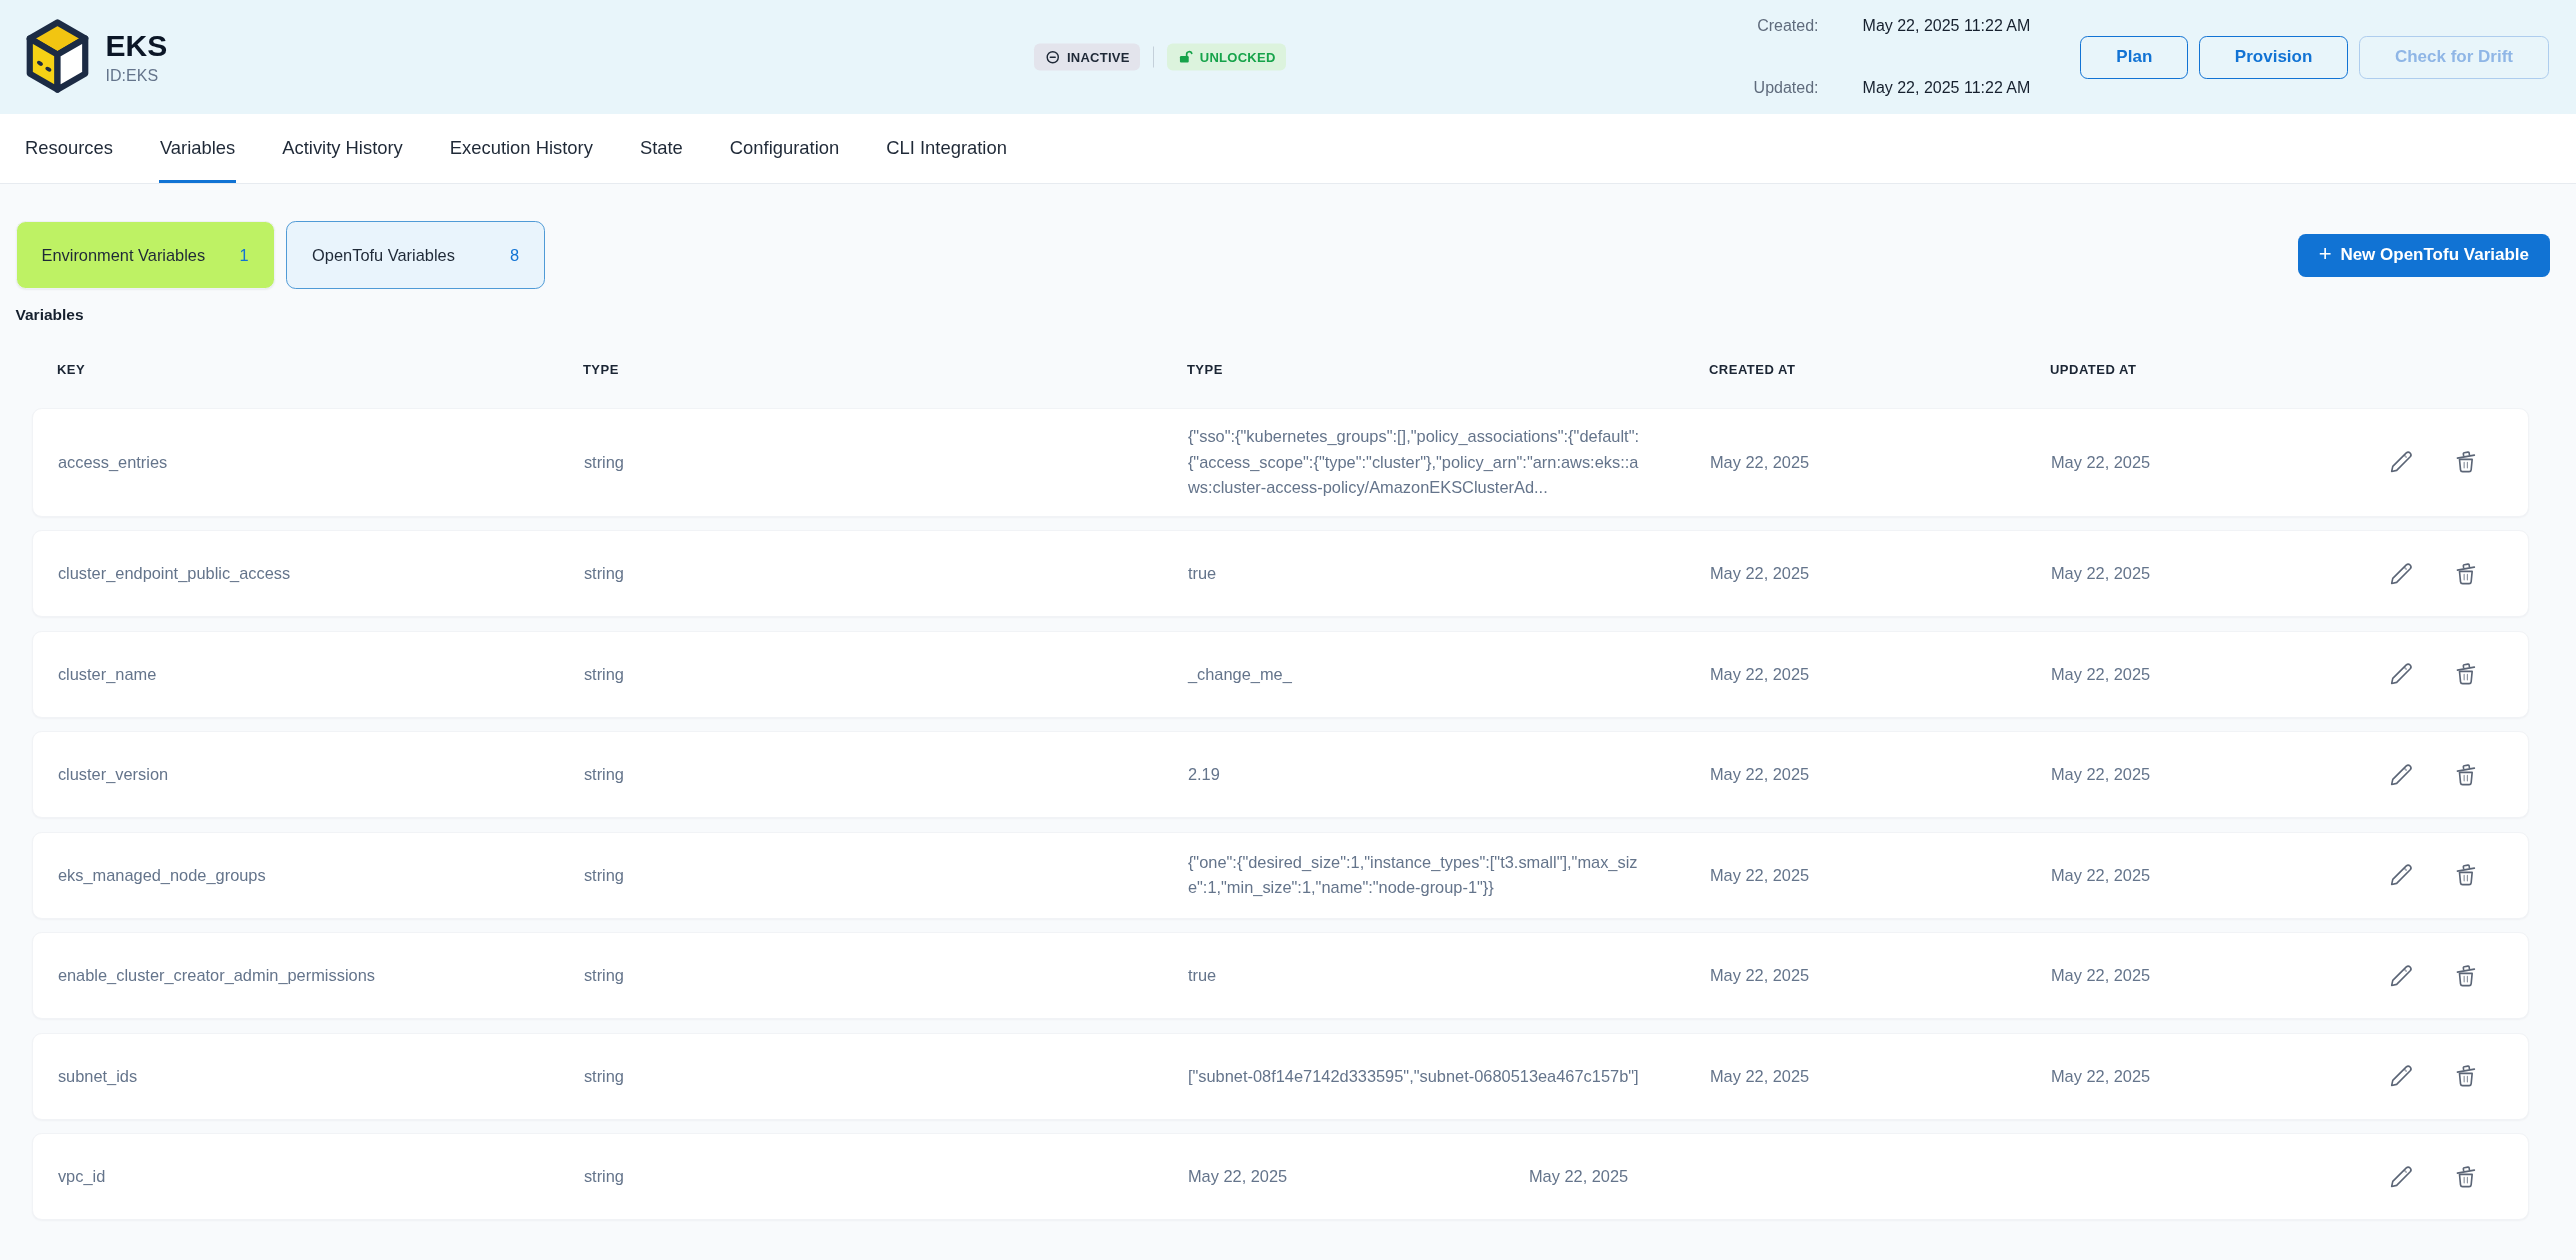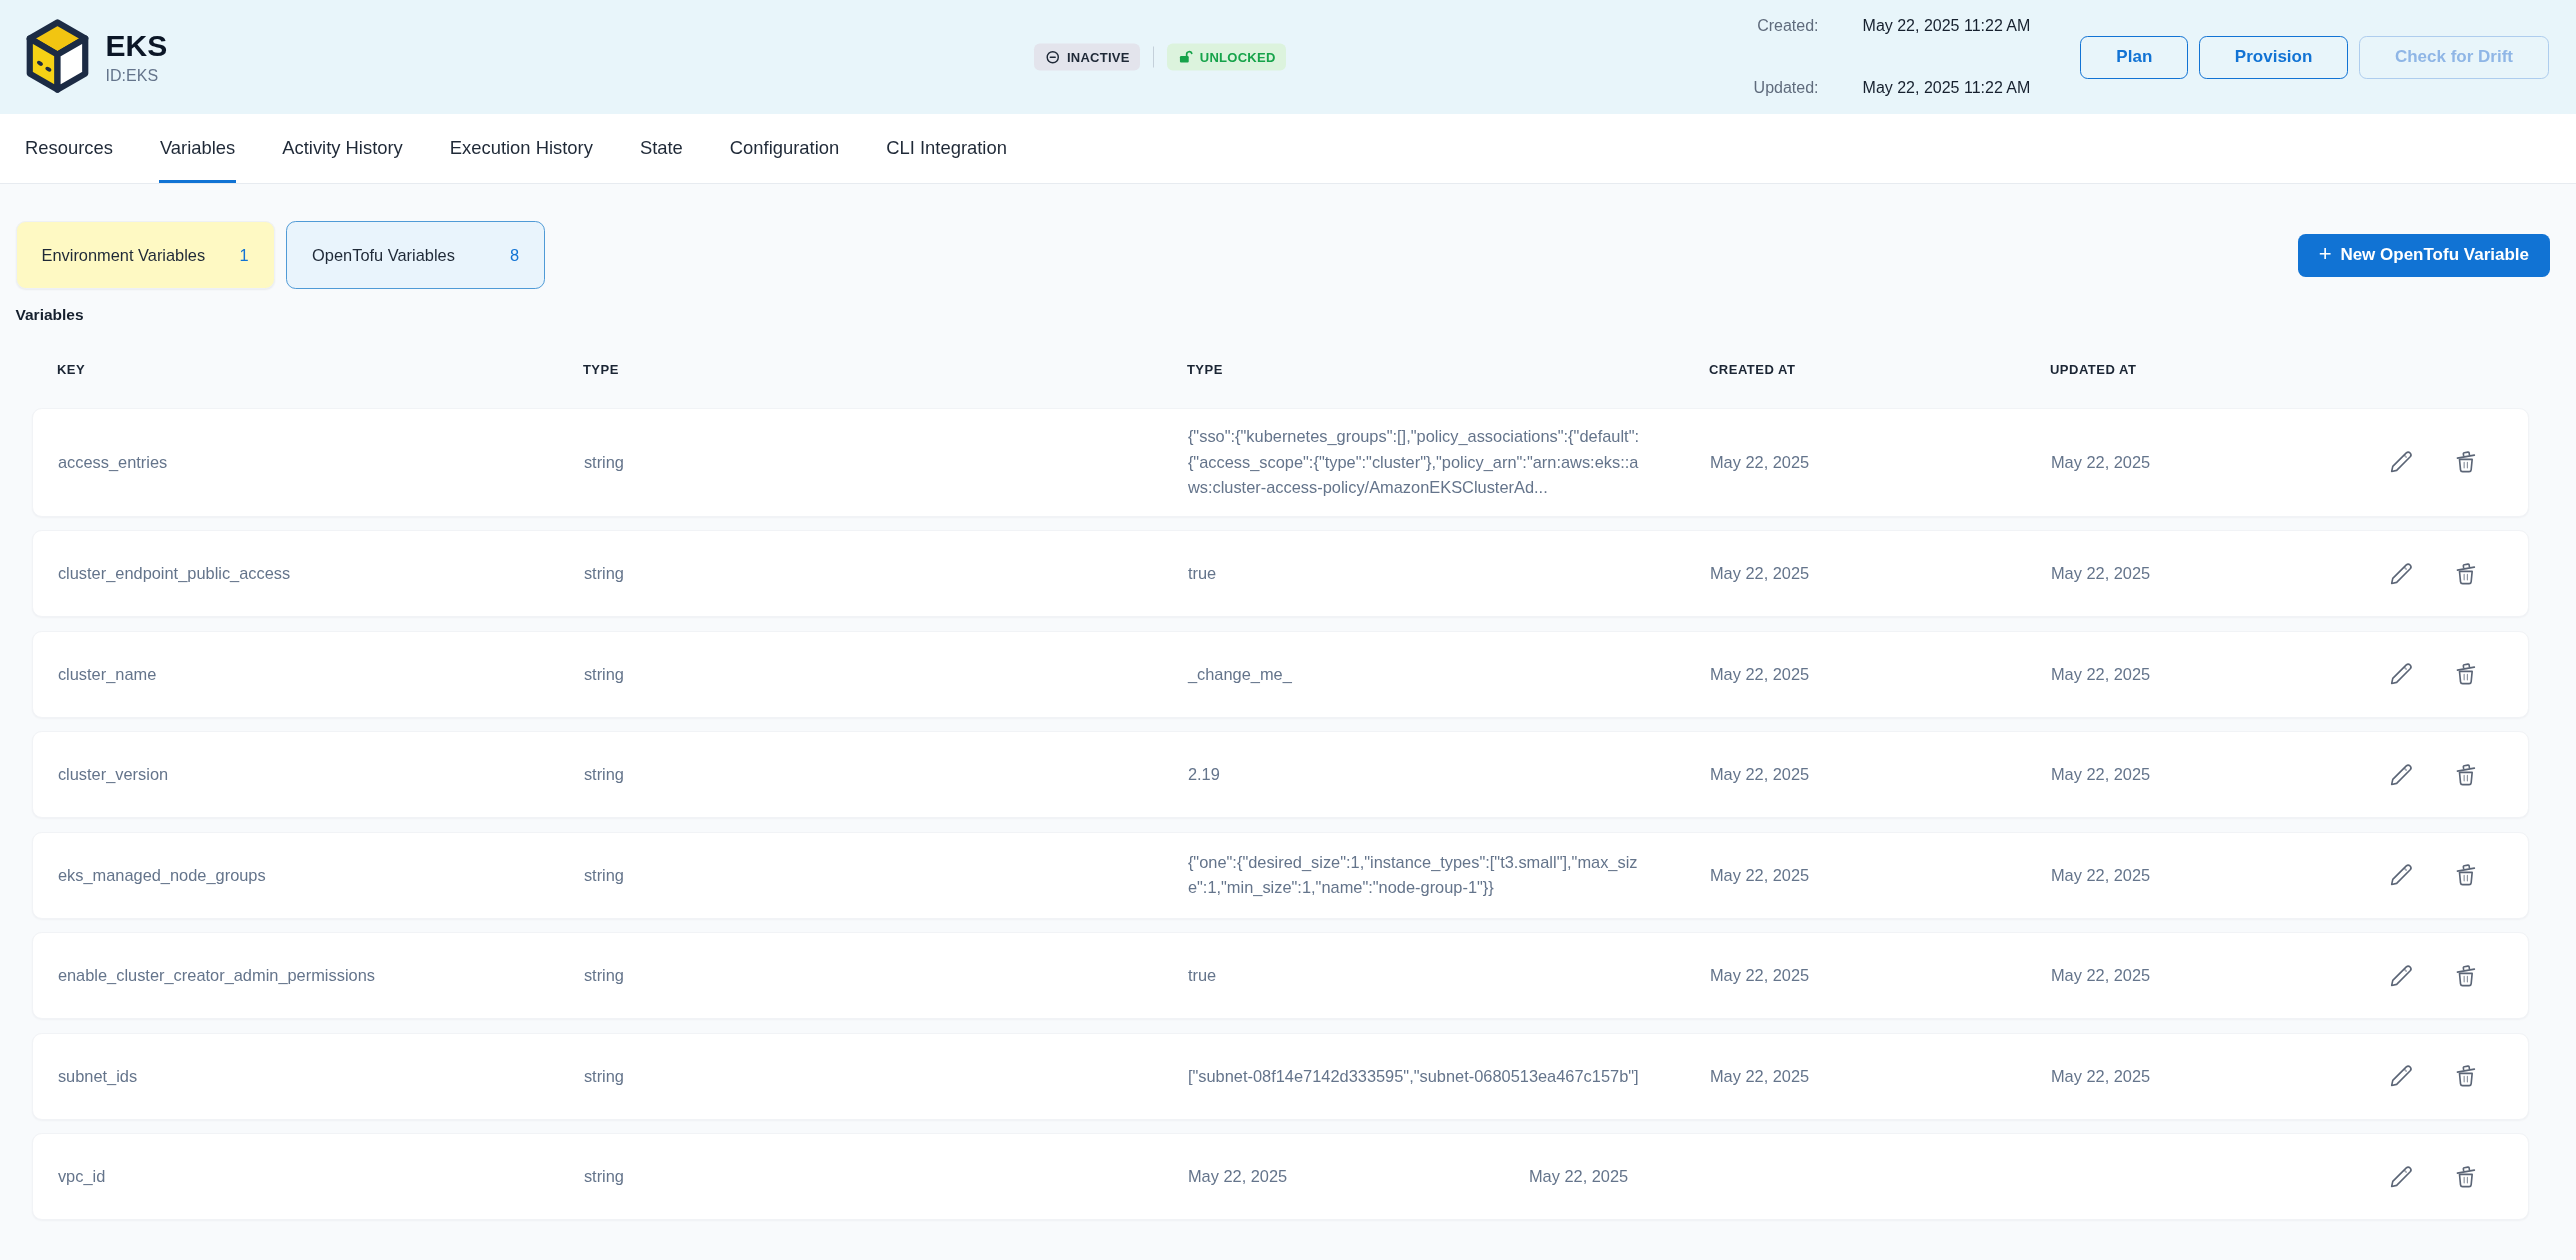--- a/index.html
+++ b/index.html
@@ -45,21 +45,21 @@
     display:flex; align-items:stretch; gap:45px; padding:0 0 0 24px; }
   .tab { display:flex; align-items:center; font-size:18.4px; font-weight:500; color:#1f2937;
     border-bottom:3.9px solid transparent; padding:1.9px 1px 0 1px; }
   .tab.active { border-bottom-color:var(--accent,#1173d4); }
 
   
   .main { padding:37px 26px 0 15.5px; }
   .filter-row { display:flex; align-items:center; }
   .filter-card { width:259px; height:68px; border-radius:9.7px; padding:0 25px;
     display:flex; align-items:center; justify-content:space-between;
-    background:#fef9c3; border:1px solid #eef1f5; box-shadow:0 1px 1.9px rgba(16,24,40,.06);
+    background:#bef264; border:1px solid #eef1f5; box-shadow:0 1px 1.9px rgba(16,24,40,.06);
     font-size:16.4px; }
   .filter-card + .filter-card { margin-left:11.6px; }
   .filter-card.active { background:var(--accent-soft,#e9f4fc); border:1.5px solid #4f9ad6; box-shadow:none; }
   .filter-label { color:#1f2937; font-weight:500; }
   .filter-count { color:var(--accent,#1173d4); font-weight:500; }
   .new-var-btn { margin-left:auto; height:43px; padding:0 21px; border-radius:7.7px;
     background:var(--accent,#1173d4); color:#fff; font-size:17px; font-weight:700;
     display:inline-flex; align-items:center; gap:8.7px; }
   .new-var-btn .plus { font-size:22px; font-weight:500; line-height:1; margin-top:-1.9px; }
 

